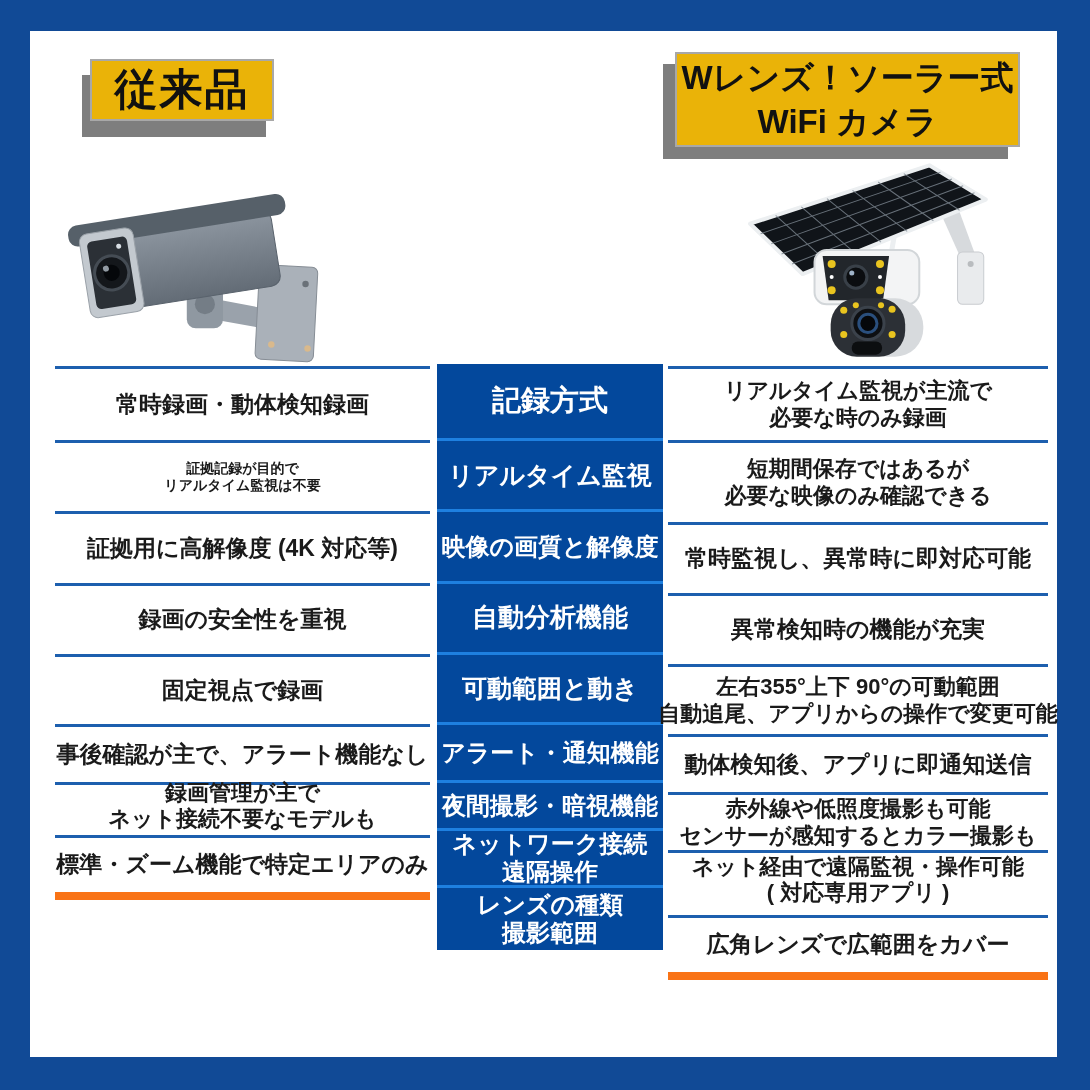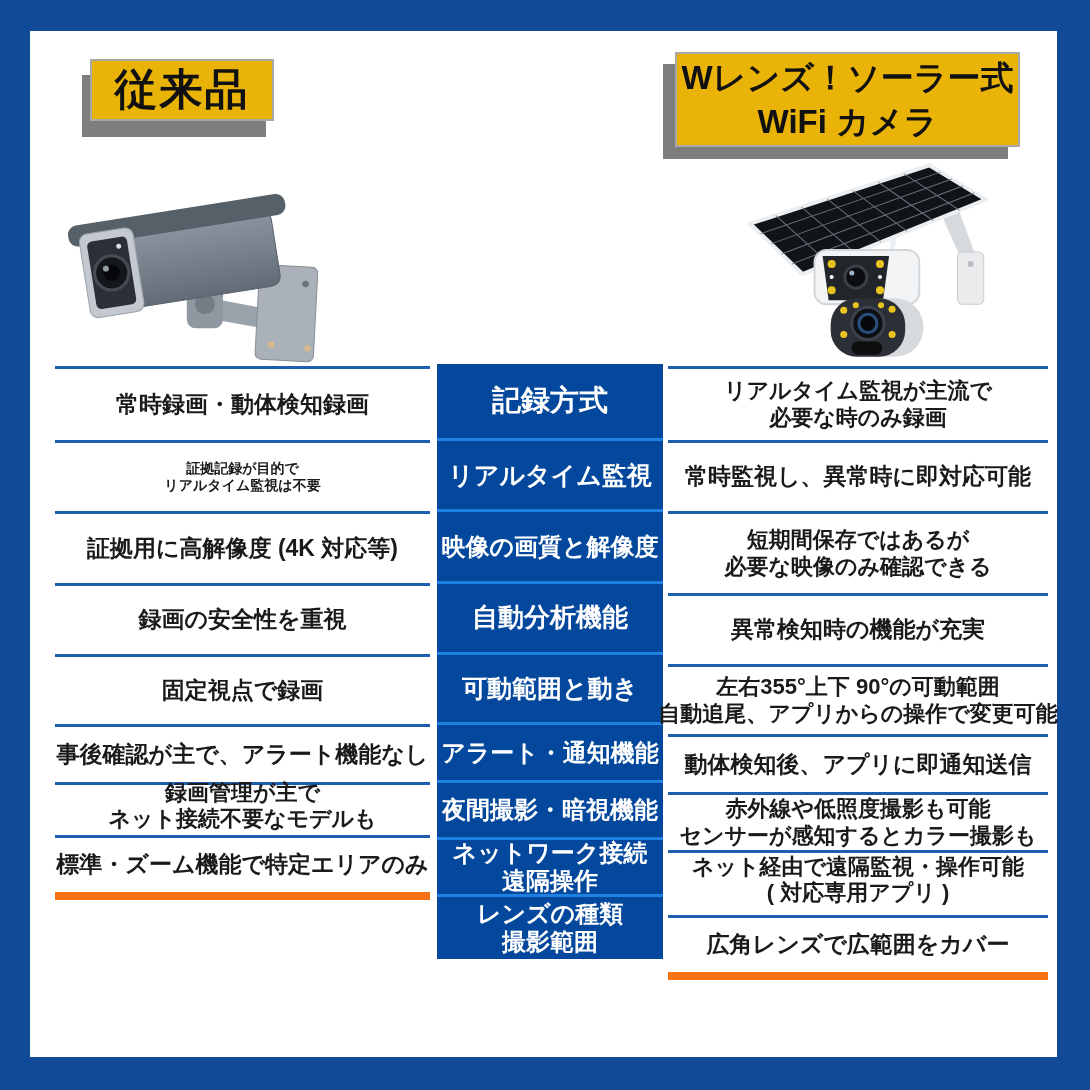--- a/index.html
+++ b/index.html
@@ -165,32 +165,32 @@
 ネット接続不要なモデルも</div>
         <div class="cell" style="height: 65px; font-size: 23px;">標準・ズーム機能で特定エリアのみ</div>
       </div>
     <div id="col-cat" class="col">
         <div class="cell" style="height: 74px; font-size: 29px;">記録方式</div>
         <div class="cell" style="height: 71px; font-size: 25px;">リアルタイム監視</div>
         <div class="cell" style="height: 72px; font-size: 24px;">映像の画質と解像度</div>
         <div class="cell" style="height: 71px; font-size: 26px;">自動分析機能</div>
         <div class="cell" style="height: 70px; font-size: 25px;">可動範囲と動き</div>
         <div class="cell" style="height: 58px; font-size: 24px;">アラート・通知機能</div>
-        <div class="cell" style="height: 57px; font-size: 24px;">夜間撮影・暗視機能</div>
+        <div class="cell" style="height: 48px; font-size: 24px;">夜間撮影・暗視機能</div>
         <div class="cell" style="height: 57px; font-size: 24px;">ネットワーク接続
 遠隔操作</div>
         <div class="cell" style="height: 65px; font-size: 24px;">レンズの種類
 撮影範囲</div>
       </div>
     <div id="col-new" class="col">
         <div class="cell" style="height: 74px; font-size: 22px;">リアルタイム監視が主流で
 必要な時のみ録画</div>
-        <div class="cell" style="height: 71px; font-size: 23px;">常時監視し、異常時に即対応可能</div>
         <div class="cell" style="height: 82px; font-size: 22px;">短期間保存ではあるが
 必要な映像のみ確認できる</div>
+        <div class="cell" style="height: 71px; font-size: 23px;">常時監視し、異常時に即対応可能</div>
         <div class="cell" style="height: 71px; font-size: 23px;">異常検知時の機能が充実</div>
         <div class="cell" style="height: 70px; font-size: 22px;">左右355°上下 90°の可動範囲
 自動追尾、アプリからの操作で変更可能</div>
         <div class="cell" style="height: 58px; font-size: 23px;">動体検知後、アプリに即通知送信</div>
         <div class="cell" style="height: 58px; font-size: 22px;">赤外線や低照度撮影も可能
 センサーが感知するとカラー撮影も</div>
         <div class="cell" style="height: 57px; font-size: 22px;">ネット経由で遠隔監視・操作可能
 ( 対応専用アプリ )</div>
         <div class="cell" style="height: 65px; font-size: 23px;">広角レンズで広範囲をカバー</div>
       </div>

